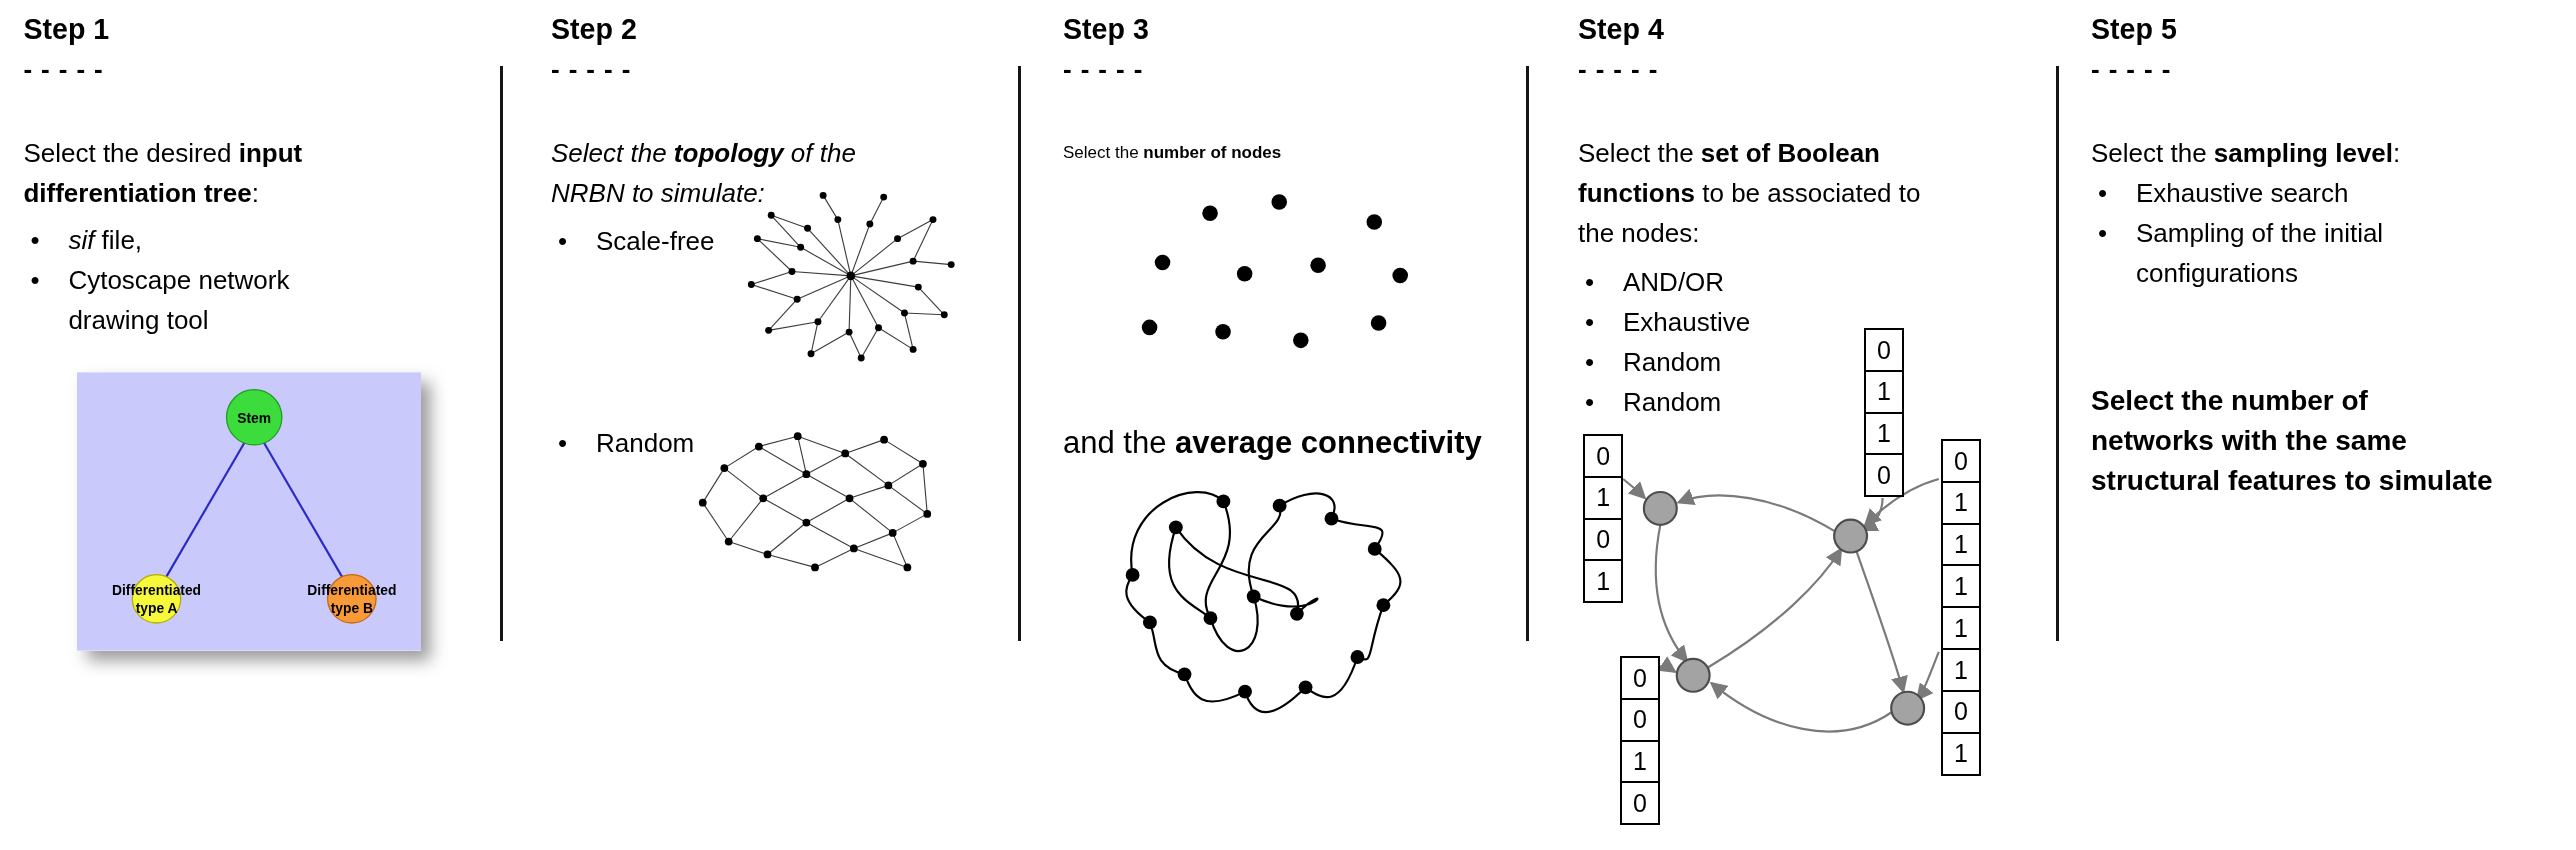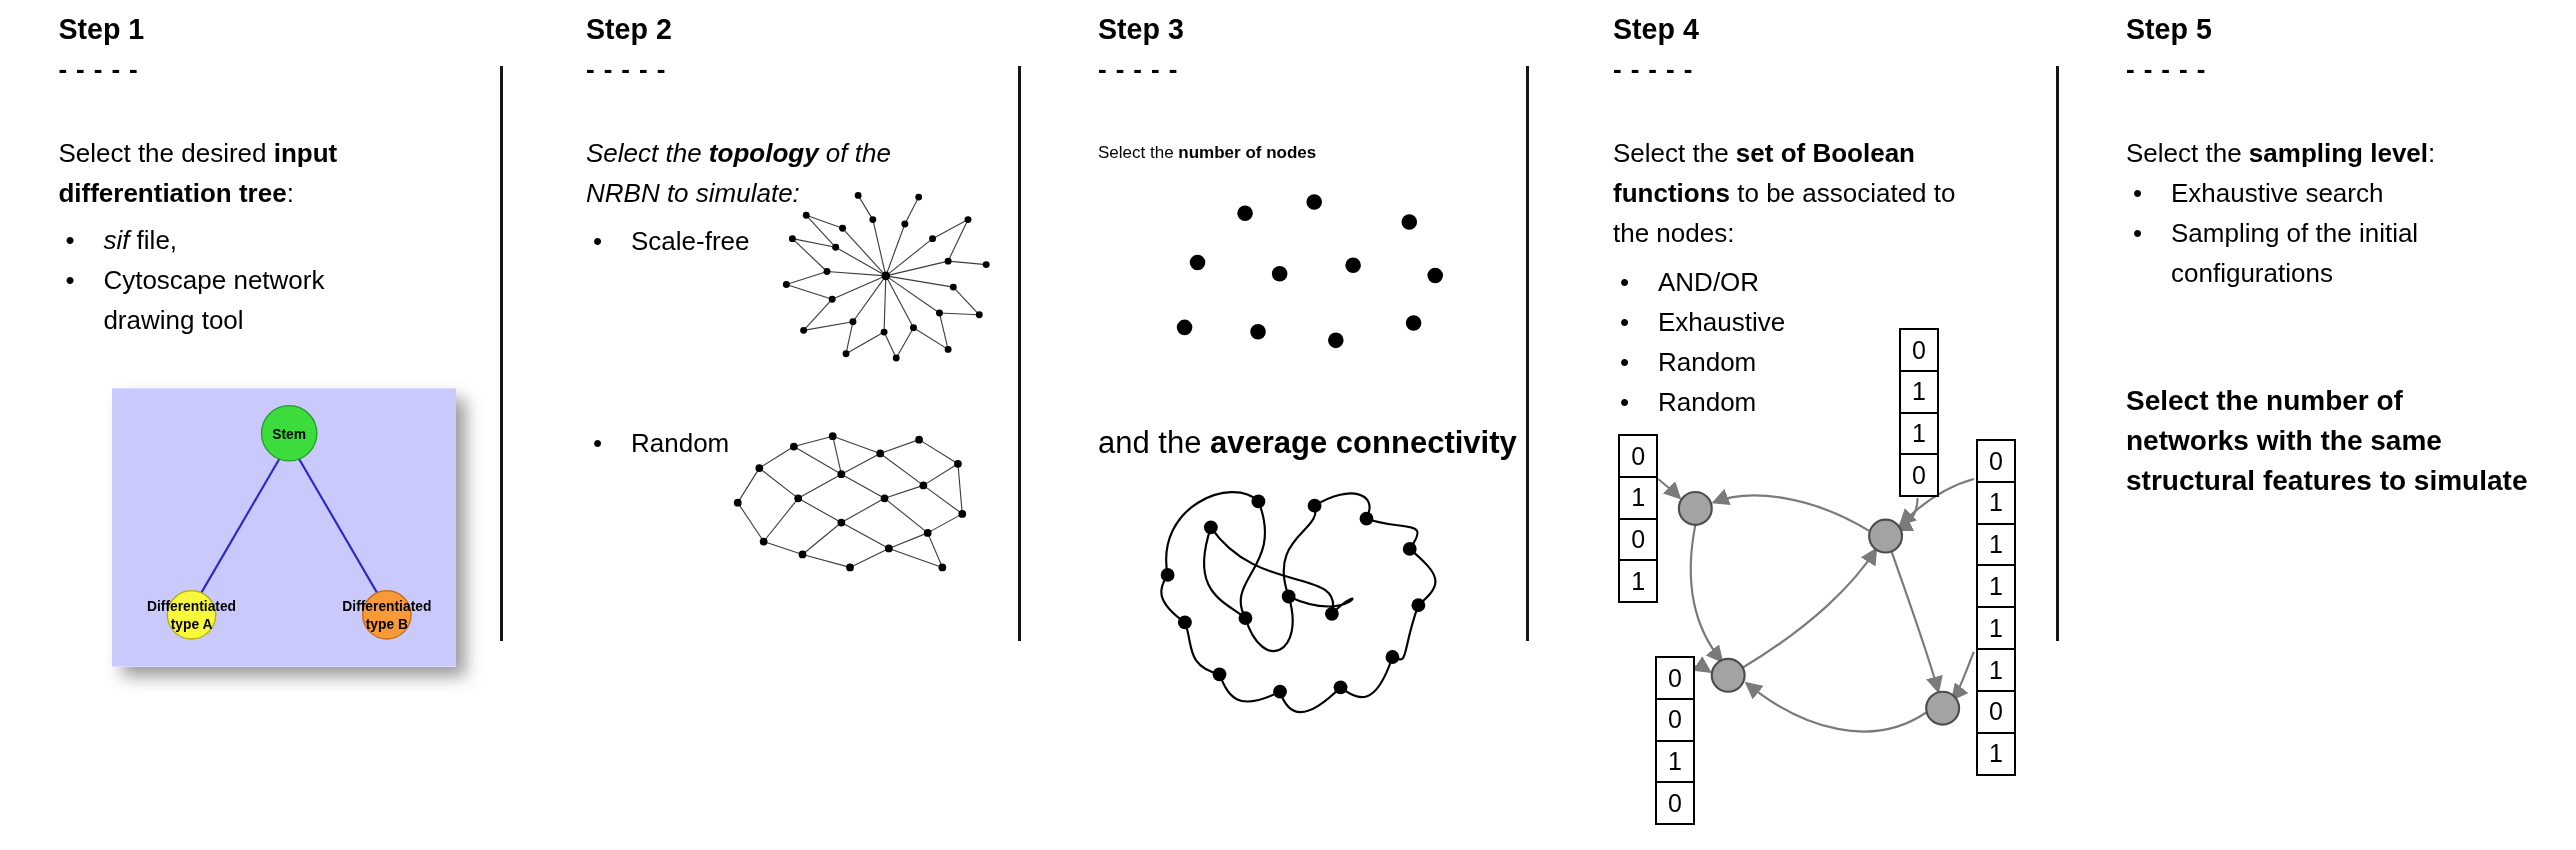--- a/index.html
+++ b/index.html
@@ -2,21 +2,21 @@
 <html style="font-size:14px"><head>
 <meta charset="utf-8">
 <style>
   * { margin:0; padding:0; box-sizing:border-box; }
   html,body { background:#fff; }
   .figure {
     position:relative; width:2576px; height:851px; overflow:hidden;
     background:#fff; color:#000;
     font-family:"Liberation Sans","DejaVu Sans",sans-serif;
   }
-  .col { position:absolute; top:12px;margin-left:35px; }
+  .col { position:absolute; top:12px; }
   .col1 { left:23.4px;   width:474px; height:835px; }
   .col2 { left:551px;  width:454px; height:835px; }
   .col3 { left:1063px; width:450px; height:835px; }
   .col4 { left:1578px; width:463px; height:835px; }
   .col5 { left:2091px; width:474px; height:835px; }
   .vdiv { position:absolute; top:66px; height:575px; width:2.6px; background:#151515; }
   .vdiv1 { left:500px; } .vdiv2 { left:1018px; } .vdiv3 { left:1526px; } .vdiv4 { left:2056px; }
 
   .step-title { font-size:28.6px; font-weight:bold; line-height:35px; }
   .dashes { position:absolute; top:42px; left:0; font-size:26px; font-weight:bold; letter-spacing:0.9px; }
@@ -31,21 +31,21 @@
   .blist { position:absolute; left:0; }
   .col1 .blist { top:208px; width:337px; }
   .col2 .b-sf   { position:absolute; top:209px; left:0; width:260px; }
   .col2 .b-rand { position:absolute; top:411px; left:0; width:260px; }
   .col4 .blist { top:250px; width:372px; }
   .col5 .blist { top:161px; width:372px; }
   .bullet { display:flex; font-size:26px; line-height:40px; }
   .bmark { flex:0 0 45px; width:45px; padding-left:7px; }
   .btext { flex:1; }
 
-  .tree-wrap { position:absolute; left:54px; top:376px; width:344px; height:279px;
+  .tree-wrap { position:absolute; left:54px; top:360px; width:344px; height:279px;
                box-shadow:10.4px 10.4px 15.6px rgba(70,70,70,0.55); }
   .tree-label { font-size:16px; font-weight:bold; fill:#000; }
 
   .sf-wrap   { position:absolute; left:170px; top:173px; }
   .rnd-wrap  { position:absolute; left:130px; top:400px; }
   .dots-wrap { position:absolute; left:52px;  top:177px; }
   .tangle-wrap { position:absolute; left:48px; top:459px; }
 
   .bn-layer { position:absolute; left:0; top:0; width:463px; height:838px; z-index:1; }
   .ttable { position:absolute; width:40px; z-index:2; }

